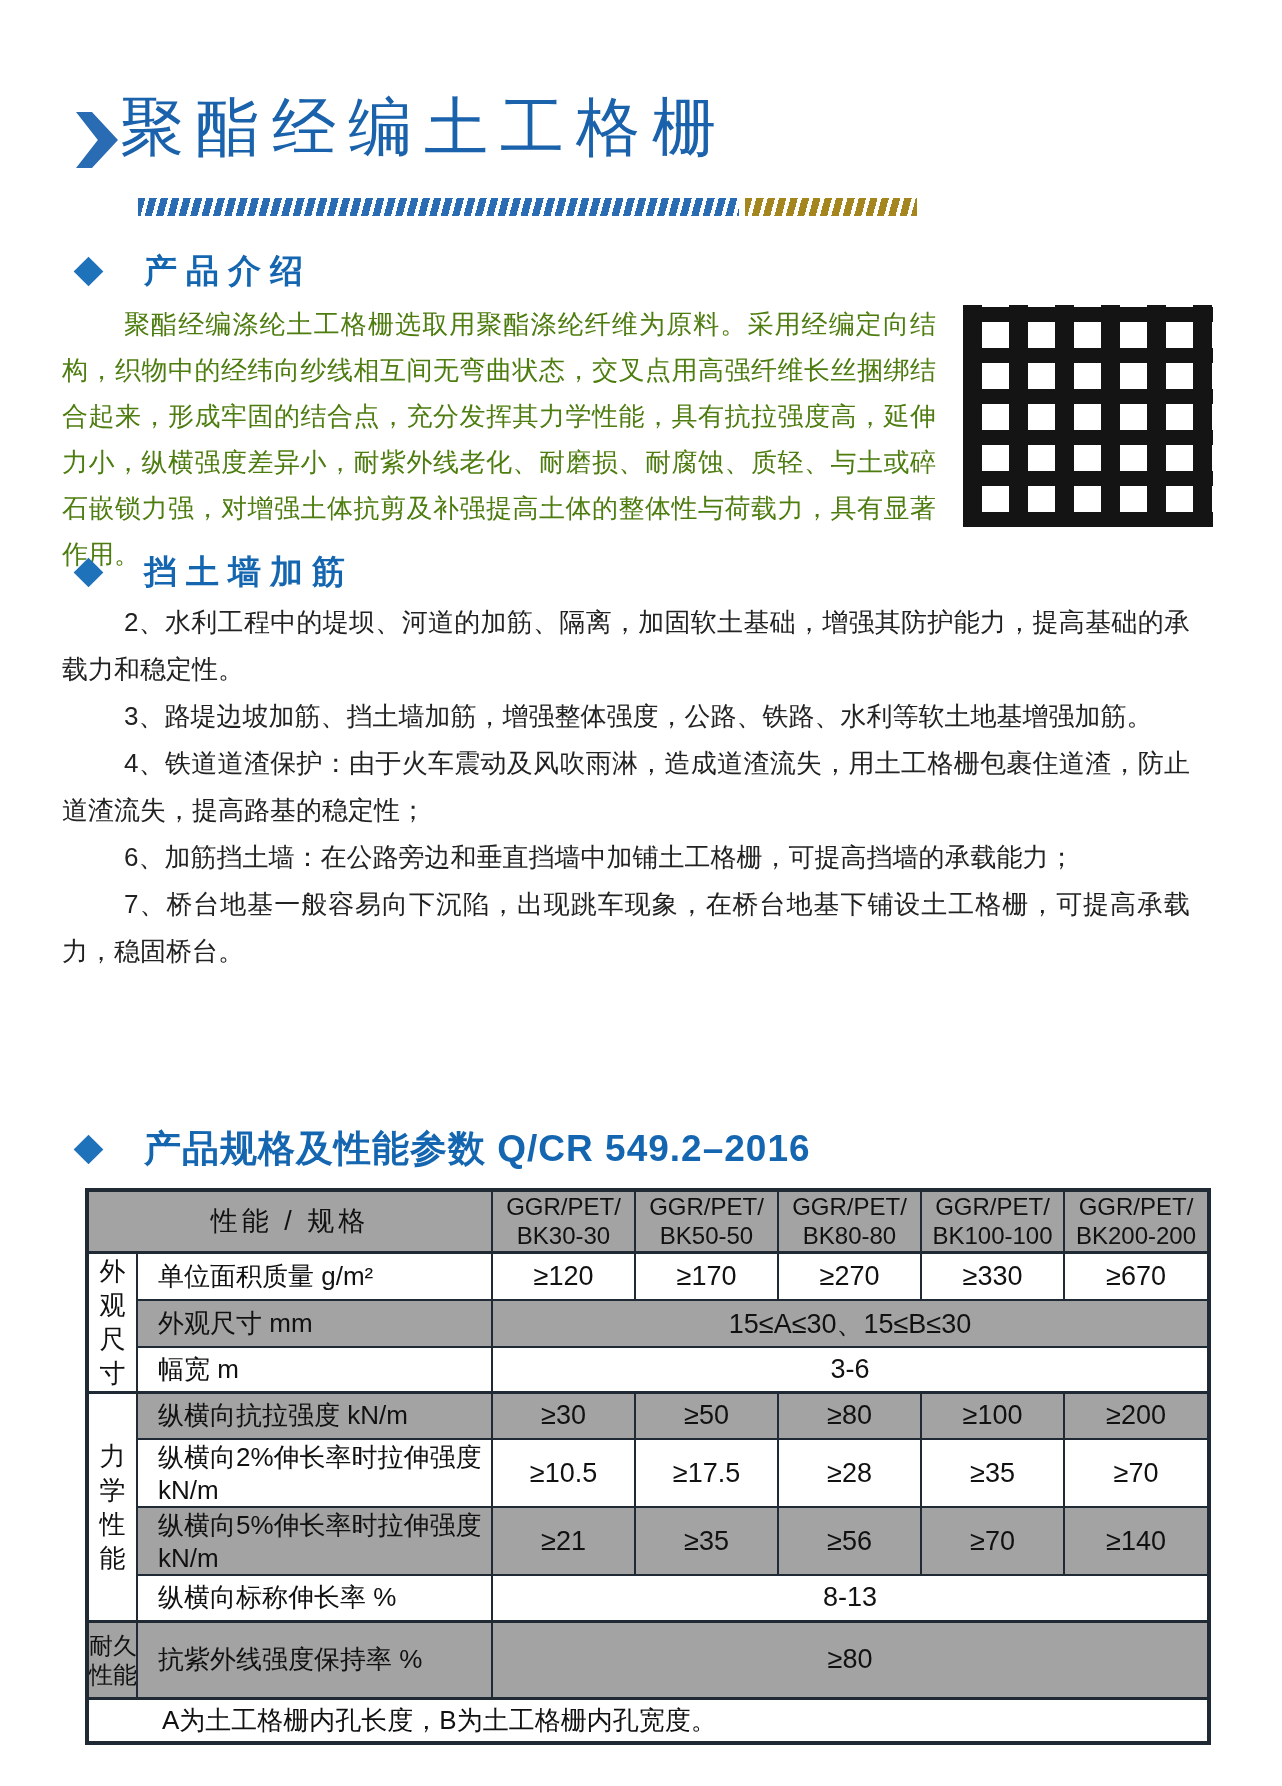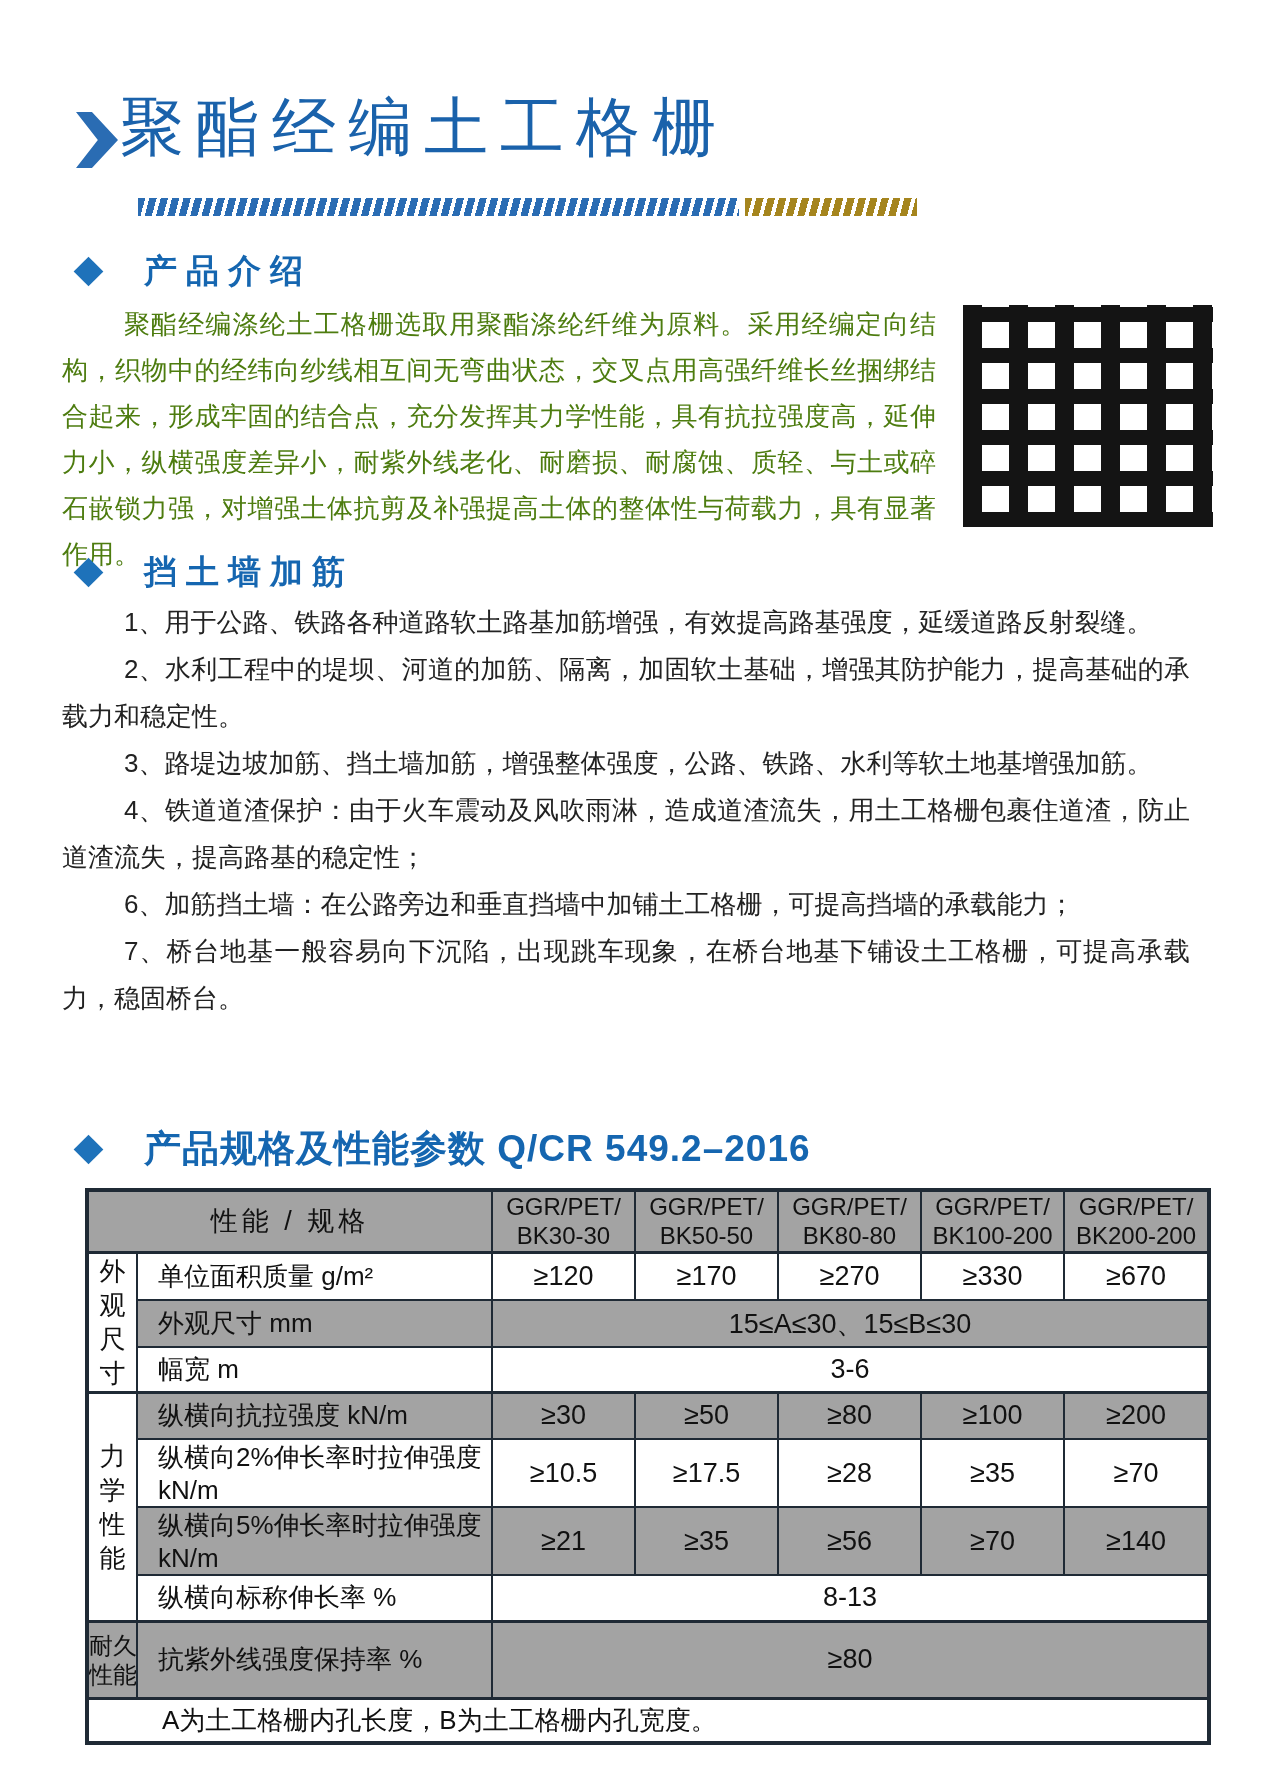--- a/index.html
+++ b/index.html
@@ -123,21 +123,20 @@
     <div class="grid-image"></div>
     <p>聚酯经编涤纶土工格栅选取用聚酯涤纶纤维为原料。采用经编定向结构，织物中的经纬向纱线相互间无弯曲状态，交叉点用高强纤维长丝捆绑结合起来，形成牢固的结合点，充分发挥其力学性能，具有抗拉强度高，延伸力小，纵横强度差异小，耐紫外线老化、耐磨损、耐腐蚀、质轻、与土或碎石嵌锁力强，对增强土体抗剪及补强提高土体的整体性与荷载力，具有显著作用。</p>
   </div>
 
   <div class="sec-head" style="left:74px; top:553px;">
     <span class="diamond"></span>
     <span class="sec-label">挡土墙加筋</span>
   </div>
 
   <div class="uses">
-    <p>1、用于公路、铁路各种道路软土路基加筋增强，有效提高路基强度，延缓道路反射裂缝。</p>
     <p>2、水利工程中的堤坝、河道的加筋、隔离，加固软土基础，增强其防护能力，提高基础的承载力和稳定性。</p>
     <p>3、路堤边坡加筋、挡土墙加筋，增强整体强度，公路、铁路、水利等软土地基增强加筋。</p>
     <p>4、铁道道渣保护：由于火车震动及风吹雨淋，造成道渣流失，用土工格栅包裹住道渣，防止道渣流失，提高路基的稳定性；</p>
     <p>6、加筋挡土墙：在公路旁边和垂直挡墙中加铺土工格栅，可提高挡墙的承载能力；</p>
     <p>7、桥台地基一般容易向下沉陷，出现跳车现象，在桥台地基下铺设土工格栅，可提高承载力，稳固桥台。</p>
   </div>
 
   <div class="sec-head" style="left:74px; top:1130px;">
     <span class="diamond"></span>
     <span class="sec-label big">产品规格及性能参数 Q/CR 549.2–2016</span>
@@ -163,21 +162,21 @@
       <td class="bg-blue col-hdr">
         <div>GGR/PET/</div>
         <div>BK50-50</div>
       </td>
       <td class="bg-blue col-hdr">
         <div>GGR/PET/</div>
         <div>BK80-80</div>
       </td>
       <td class="bg-blue col-hdr">
         <div>GGR/PET/</div>
-        <div>BK100-200</div>
+        <div>BK100-100</div>
       </td>
       <td class="bg-blue col-hdr">
         <div>GGR/PET/</div>
         <div>BK200-200</div>
       </td>
     </tr>
     <tr style="height:48px;margin-top:40px;">
       <td rowspan="3" class="bg-white">
         <div class="vlabel">外观尺寸</div>
       </td>

